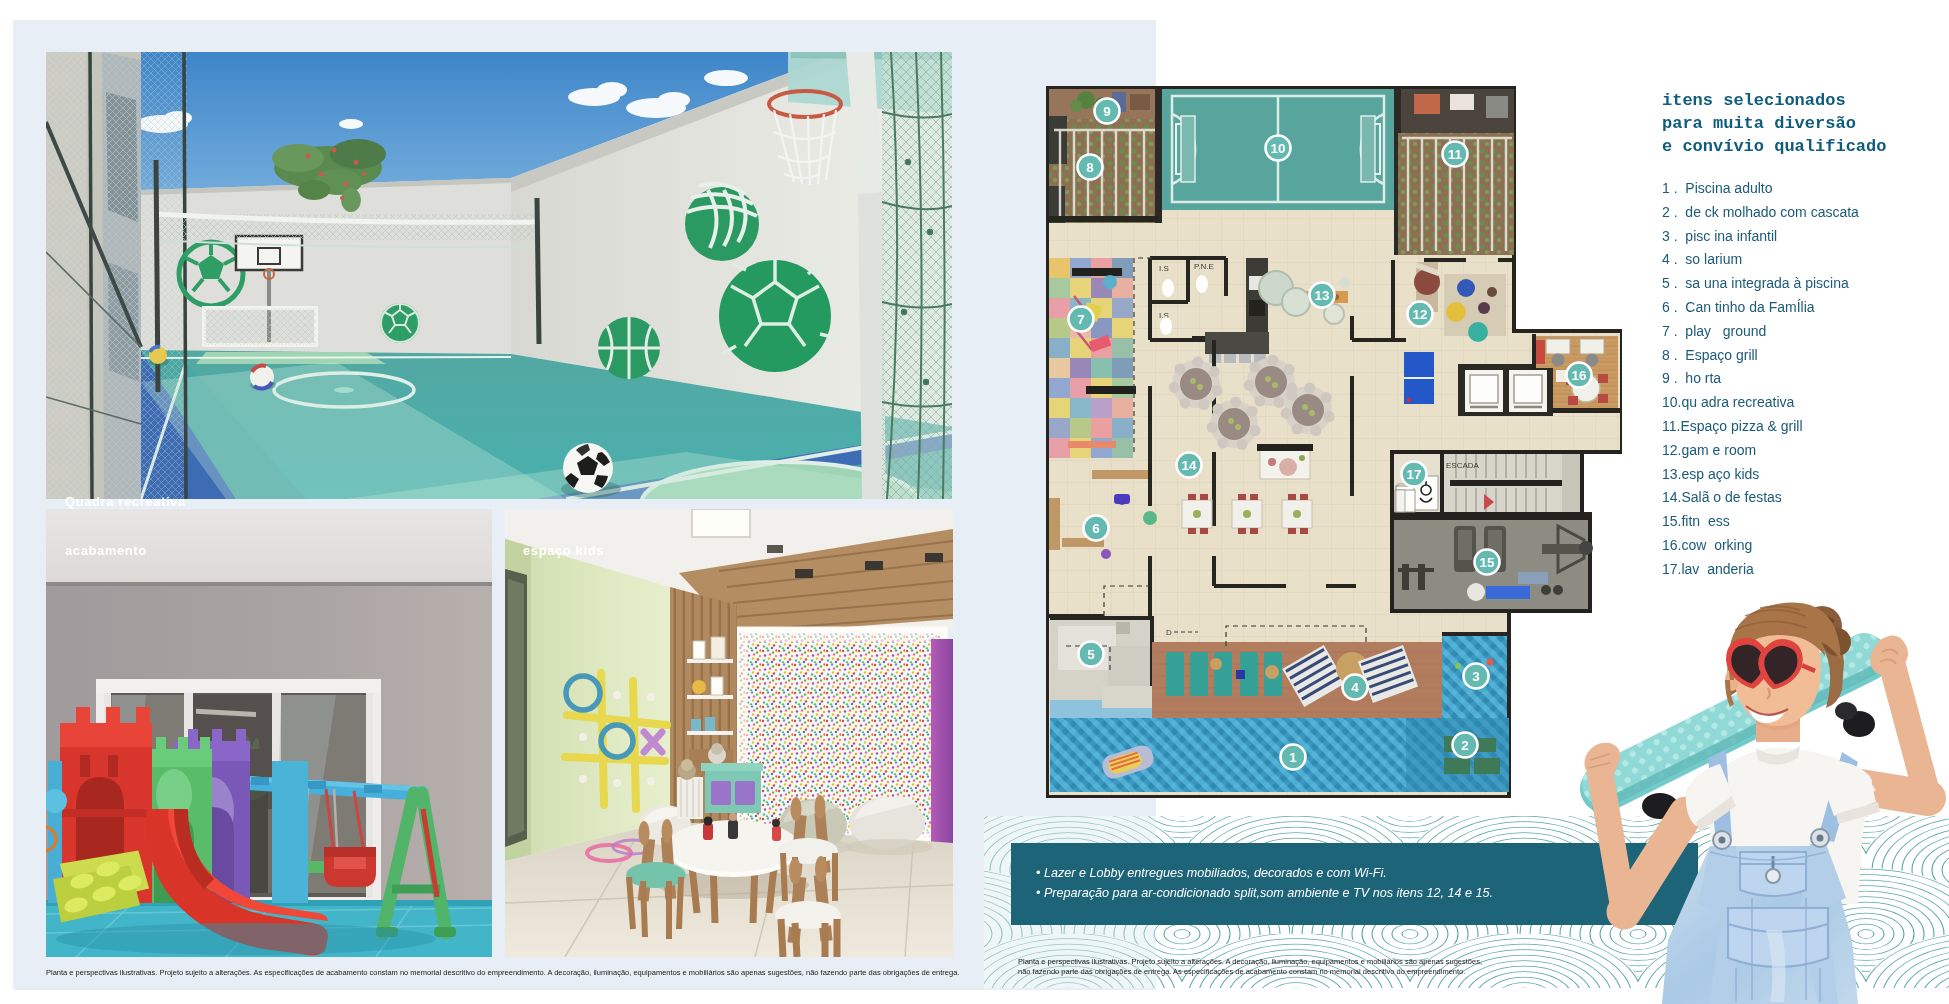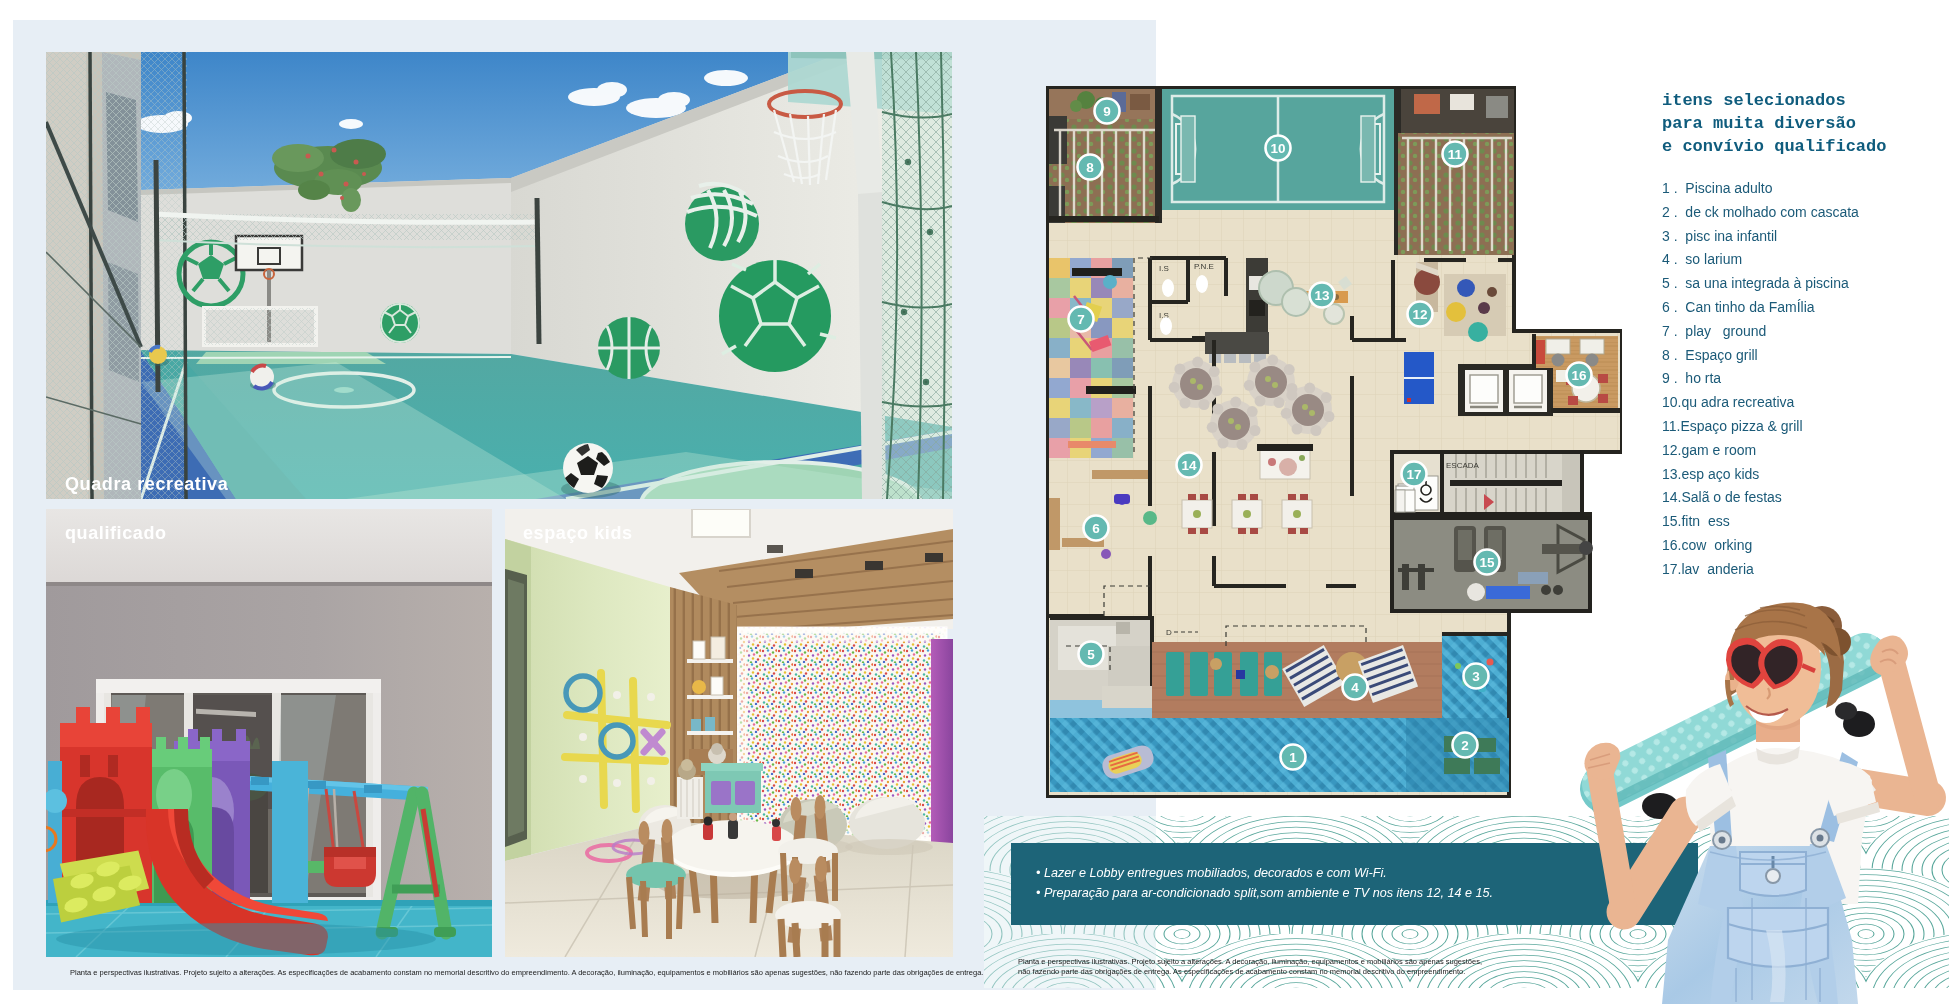--- a/index.html
+++ b/index.html
@@ -1,19 +1,19 @@
 <!DOCTYPE html>
 <html><head>
 <meta charset="utf-8">
 <style>
   html,body{margin:0;padding:0;}
   body{width:1949px;height:1004px;position:relative;background:#ffffff;overflow:hidden;
        font-family:"Liberation Sans", sans-serif;}
   .abs{position:absolute;}
-  .lbl{position:absolute;color:#fff;font-weight:bold;font-size:18px;letter-spacing:.6px;}
+  .lbl{position:absolute;color:#fff;font-weight:bold;font-size:13px;letter-spacing:.6px;margin-top:20px;}
 </style>
 </head>
 <body>
 
 <div class="abs" style="left:13px;top:20px;width:1143px;height:970px;background:#e7eef5;"></div>
 
 <div class="abs" id="waves" style="left:984px;top:816px;width:965px;height:172px;">
 <svg width="965" height="172" xmlns="http://www.w3.org/2000/svg">
   <defs>
     <pattern id="wv" x="-30" y="-10" width="228" height="128" patternUnits="userSpaceOnUse">
@@ -488,21 +488,21 @@
     <g>
       <path d="M128 300 q-2 46 28 74 q30 28 74 34 l36 6 q16 2 16 14 l-2 10 q-2 10 -18 8 l-44 -6 q-56 -10 -90 -48 q-30 -34 -28 -92 z" fill="#d83428"></path>
       <path d="M140 300 q0 40 26 66 q28 26 68 32 l38 6 q10 2 10 8 l-60 -8 q-50 -8 -76 -42 q-24 -30 -24 -62 z" fill="#f04838"></path>
       <path d="M128 300 l14 0 q0 44 26 70 l-10 10 q-30 -32 -30 -80 z" fill="#b82c22"></path>
     </g>
   </g>
 
   <ellipse cx="200" cy="430" rx="190" ry="16" fill="#2a93aa" opacity="0.5"></ellipse>
 </svg>
 </div>
-<div class="lbl" style="left:65px;top:523px;">qualificado</div>
+<div class="lbl" style="left:65px;top:523px;">acabamento</div>
 
 <div class="abs" style="left:505px;top:509px;width:448px;height:448px;" id="photo3">
 <svg width="448" height="448" viewBox="0 0 448 448" xmlns="http://www.w3.org/2000/svg">
   <defs>
     <linearGradient id="kgreen" x1="0" y1="0" x2="1" y2="0">
       <stop offset="0" stop-color="#cfdcae"></stop>
       <stop offset="0.55" stop-color="#dde8c0"></stop>
       <stop offset="1" stop-color="#e7efcc"></stop>
     </linearGradient>
     <linearGradient id="kfloor" x1="0" y1="0" x2="0" y2="1">
@@ -1285,14 +1285,14 @@
     <path d="M206 330 q10 40 4 72 h14 q4 -36 -2 -72 z" fill="#d5e4f2" opacity="0.7"></path>
   </g>
 
   <path d="M126 190 q12 -20 34 -26 l14 34 -38 28 q-12 -10 -10 -36" fill="#f7f5f2"></path>
   <path d="M136 222 l36 -26 4 10 -36 26 z" fill="#e8e4dd"></path>
   <path d="M272 160 q24 2 38 16 l6 26 -42 14 -12 -34" fill="#f7f5f2"></path>
   <path d="M276 214 l42 -12 2 10 -42 12 z" fill="#e8e4dd"></path>
 </svg>
 </div>
 
-<div class="abs" style="left:46px;top:968px;white-space:nowrap;font-size:7.5px;color:#1a1a1a;margin-left:24px;">Planta e perspectivas ilustrativas. Projeto sujeito a alterações. As especificações de acabamento constam no memorial descritivo do empreendimento. A decoração, iluminação, equipamentos e mobiliários são apenas sugestões, não fazendo parte das obrigações de entrega.</div>
+<div class="abs" style="left:46px;top:968px;white-space:nowrap;font-size:7.5px;color:#1a1a1a;">Planta e perspectivas ilustrativas. Projeto sujeito a alterações. As especificações de acabamento constam no memorial descritivo do empreendimento. A decoração, iluminação, equipamentos e mobiliários são apenas sugestões, não fazendo parte das obrigações de entrega.</div>
 <div class="abs" style="left:1018px;top:957px;white-space:nowrap;font-size:7.5px;color:#1a1a1a;line-height:9.5px;">Planta e perspectivas ilustrativas. Projeto sujeito a alterações. A decoração, iluminação, equipamentos e mobiliários são apenas sugestões,<br>não fazendo parte das obrigações de entrega. As especificações de acabamento constam no memorial descritivo do empreendimento.</div>
 
 </body></html>

